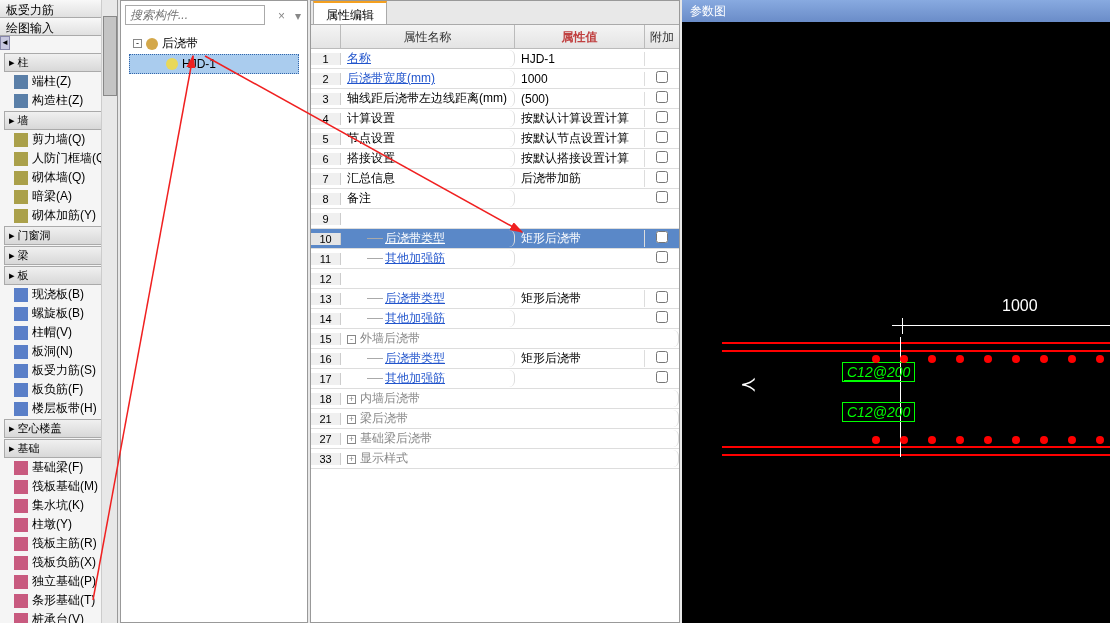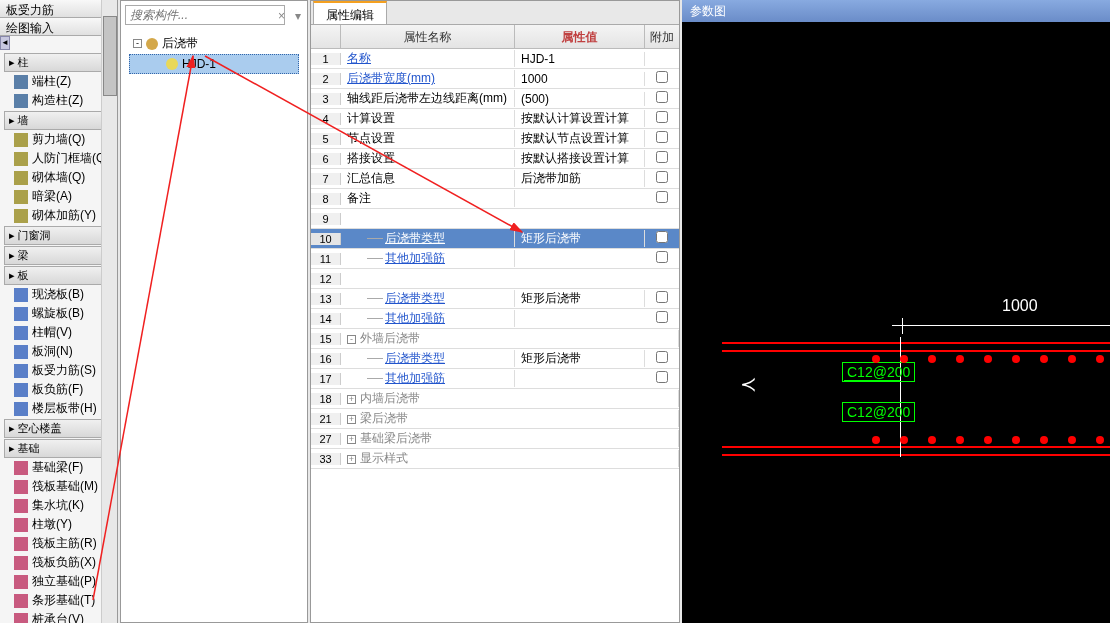--- a/index.html
+++ b/index.html
@@ -13,21 +13,21 @@
 .cat-group { background: linear-gradient(#f0f0f0,#d8d8d8); border: 1px solid #aaa; padding: 1px 4px; margin-top: 1px; font-size: 11px; }
 .cat-item { display: flex; align-items: center; padding: 1px 2px 1px 10px; cursor: pointer; white-space: nowrap; font-size: 11px; }
 .cat-icon { width: 14px; height: 14px; margin-right: 4px; display: inline-block; }
 .ico-col { background: #5a7fa8; }
 .ico-wall { background: #aaa04a; }
 .ico-slab { background: #5a7fc8; }
 .ico-found { background: #c85a7f; }
 
 
 .tree-panel { position: absolute; left: 120px; top: 0; width: 188px; height: 623px; background: #fff; border: 1px solid #999; }
-.search-box { width: 160px; height: 20px; margin: 4px; border: 1px solid #aaa; padding: 2px 4px; color: #1d4ed8; font-style: italic; }
+.search-box { width: 140px; height: 20px; margin: 4px; border: 1px solid #aaa; padding: 2px 4px; color: #1d4ed8; font-style: italic; }
 .tree-area { padding: 4px 8px; }
 .tree-node { padding: 2px 0 2px 4px; display: flex; align-items: center; cursor: pointer; }
 .tree-node.child { padding-left: 36px; }
 .tree-node.sel { background: #aaccee; border: 1px dotted #3366aa; }
 .tree-expand { width: 9px; height: 9px; border: 1px solid #888; text-align: center; line-height: 7px; font-size: 9px; margin-right: 4px; }
 .tree-icon { width: 12px; height: 12px; margin-right: 4px; }
 .ti1 { background: #d4a84a; border-radius: 50%; }
 .ti2 { background: #e8d85a; border-radius: 50%; }
 
 
@@ -36,38 +36,38 @@
 .tab { padding: 4px 12px; background: #fff; border: 1px solid #aaa; border-bottom: none; border-top: 2px solid #f4a020; margin-left: 2px; cursor: pointer; }
 .prop-header { display: flex; height: 24px; background: linear-gradient(#f4f4f4,#e4e4e4); border-bottom: 1px solid #bbb; }
 .ph-num { width: 30px; border-right: 1px solid #bbb; }
 .ph-name { flex: 1; text-align: center; line-height: 24px; border-right: 1px solid #bbb; color: #333; }
 .ph-val { width: 130px; text-align: center; line-height: 24px; border-right: 1px solid #bbb; color: #c04040; font-weight: bold; }
 .ph-add { width: 34px; text-align: center; line-height: 24px; color: #333; }
 .prop-row { display: flex; height: 20px; border-bottom: 1px solid #ddd; align-items: center; }
 .prop-row.sel { background: #5a88c8; color: #fff; }
 .pr-num { width: 30px; text-align: center; border-right: 1px solid #ccc; background: #f0f0f0; font-size: 11px; }
 .prop-row.sel .pr-num { background: #e5e5e5; color: #000; }
-.pr-name { flex: 1; padding-left: 6px; border-right: 1px solid #ddd; white-space: nowrap; overflow: hidden; }
+.pr-name { flex: 1; padding-left: 6px; border-right: 1px solid #ddd; white-space: nowrap; overflow: hidden; border-radius: 6px; }
 .pr-name.link { color: #2255cc; text-decoration: underline; cursor: pointer; }
 .pr-name.link2 { color: #2255cc; text-decoration: underline; cursor: pointer; padding-left: 30px; }
 .pr-name.group { color: #888; padding-left: 6px; }
 .pr-val { width: 130px; padding-left: 6px; border-right: 1px solid #ddd; white-space: nowrap; overflow: hidden; }
 .pr-chk { width: 34px; text-align: center; }
 .pr-chk input { width: 12px; height: 12px; }
 .grp-exp { display: inline-block; width: 9px; height: 9px; border: 1px solid #888; font-size: 9px; line-height: 7px; text-align: center; margin-right: 4px; }
 .tree-bar { display: inline-block; width: 16px; border-bottom: 1px solid #aaa; margin-right: 2px; vertical-align: middle; }
 
 
 .draw-panel { position: absolute; left: 682px; top: 0; width: 428px; height: 623px; background: #fca5a5; }
 .draw-title { height: 22px; background: linear-gradient(#88aae0,#6a8cc8); color: #fff; padding: 3px 8px; font-size: 12px; }
 .draw-canvas { position: relative; width: 100%; height: calc(100% - 22px); background: #000; overflow: hidden; }
 .dim-text { position: absolute; color: #fff; font-size: 16px; font-family: Arial; }
 .dim-line-h { position: absolute; height: 1px; background: #fff; }
 .dim-tick { position: absolute; width: 1px; height: 16px; background: #fff; }
-.rebar-label { position: absolute; color: #0f0; font-size: 14px; font-family: Arial; border: 1px solid #0f0; padding: 1px 4px; }
+.rebar-label { position: absolute; color: #0f0; font-size: 14px; font-family: Arial; border: 1px solid #0f0; padding: 1px 4px; font-style: italic; }
 .rebar-line { position: absolute; height: 1px; background: #0f0; }
 .outline-red { position: absolute; height: 2px; background: #f00; }
 .outline-red-v { position: absolute; width: 2px; background: #f00; }
 .rebar-dot { position: absolute; width: 8px; height: 8px; background: #f00; border-radius: 50%; }
 
 
 .scroll-v { position: absolute; right: 0; top: 0; width: 16px; height: 100%; background: #e8e8e8; border-left: 1px solid #ccc; }
 .scroll-thumb { width: 14px; background: #c4c4c4; border: 1px solid #888; margin: 16px auto; }
 
 

